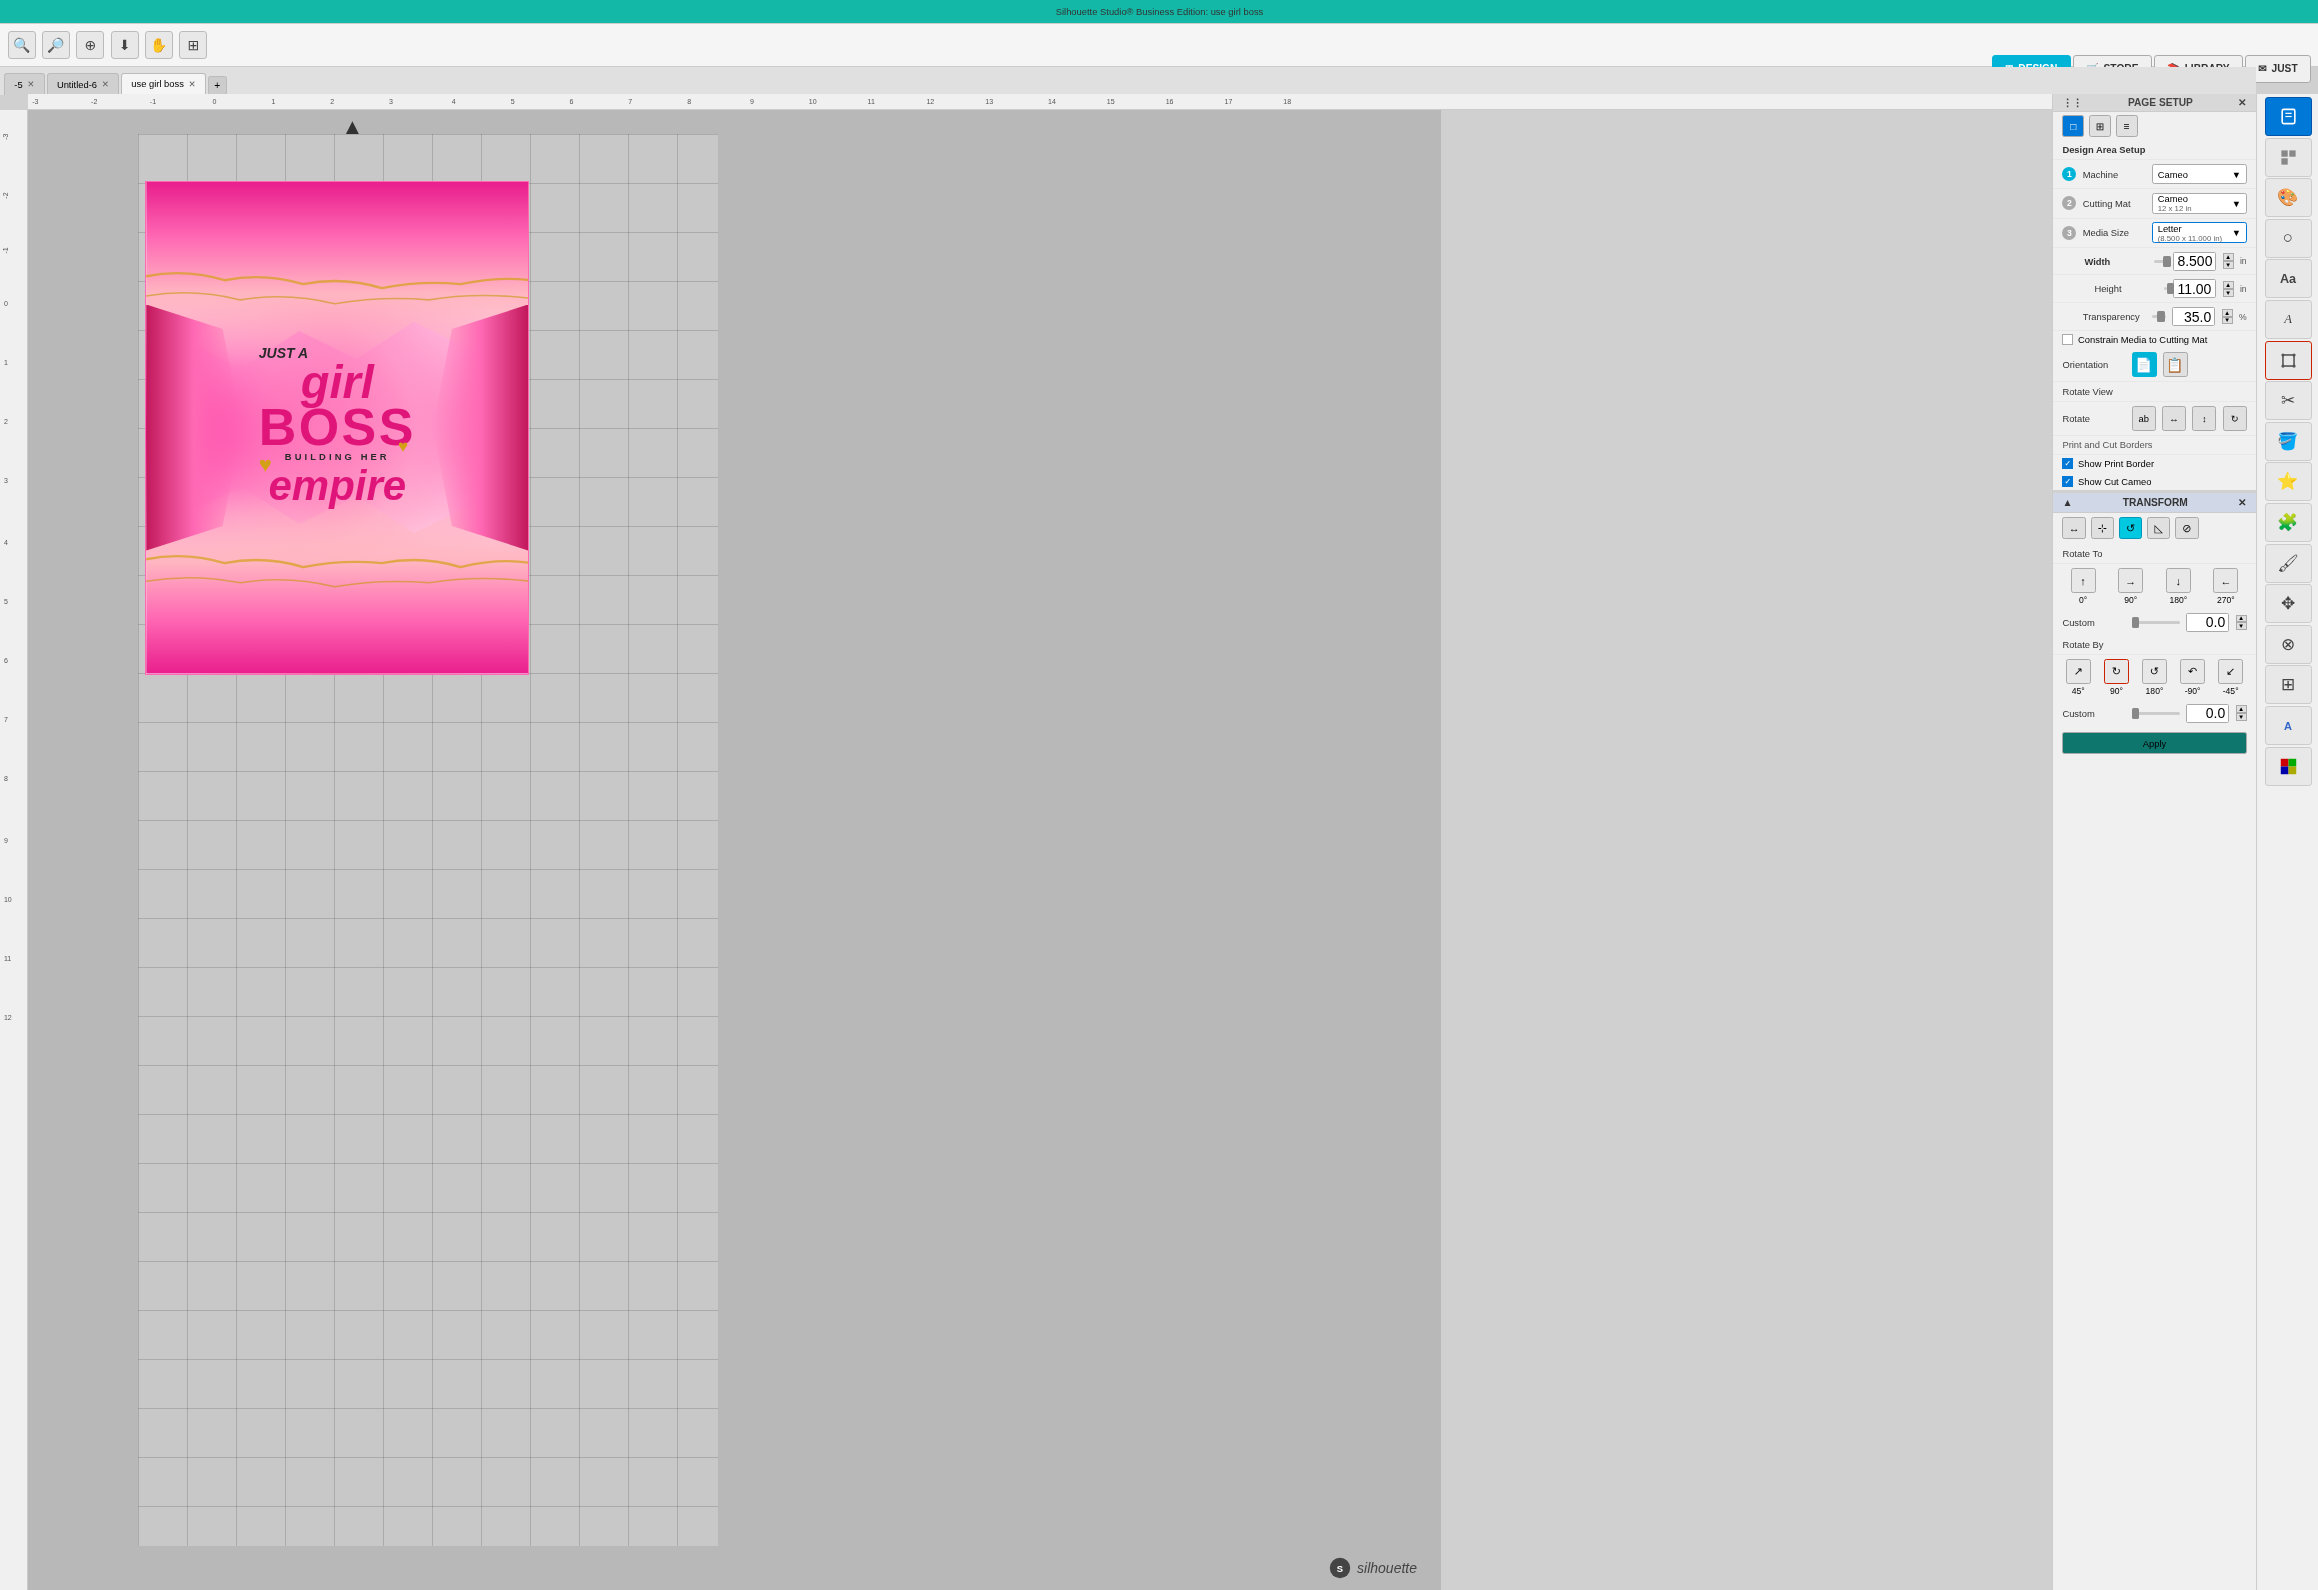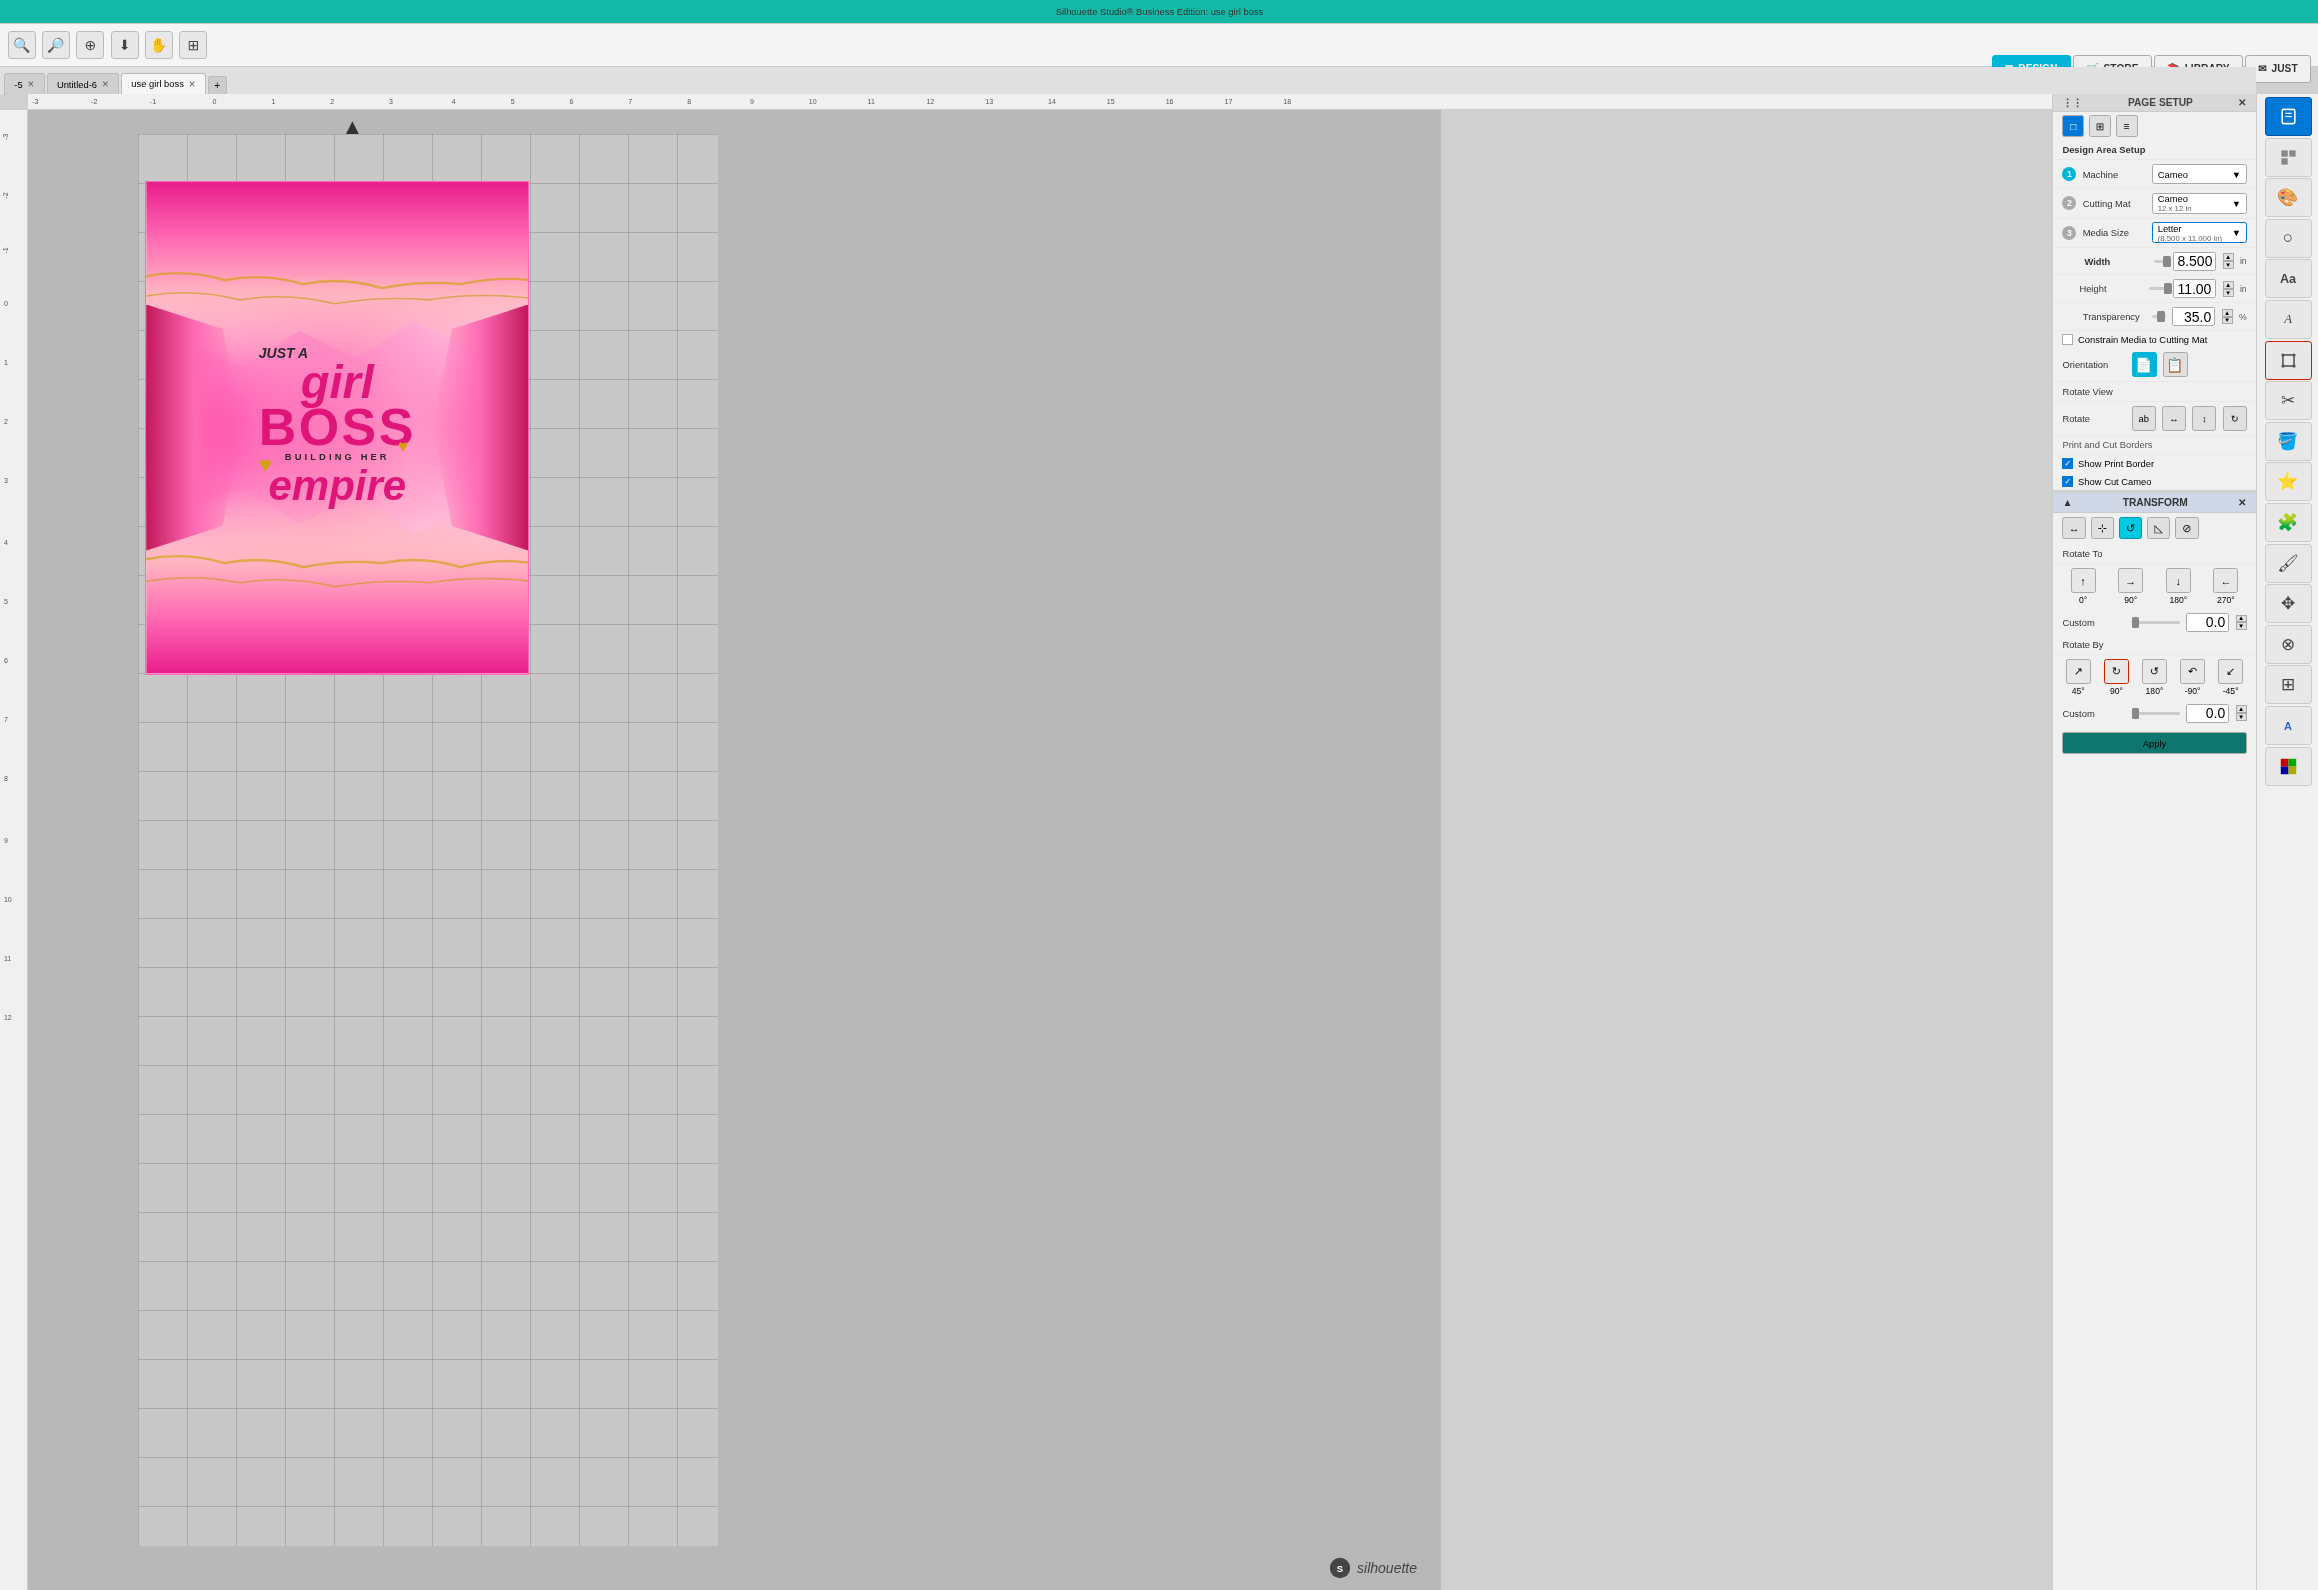--- a/index.html
+++ b/index.html
@@ -484,21 +484,21 @@
     </div>
     <input class="num-input" type="text" value="8.500" style="">
     <div class="stepper">
       <div class="stepper-up">▲</div>
       <div class="stepper-down">▼</div>
     </div>
     <span class="unit-label">in</span>
   </div>
 
   <div class="panel-row">
-    <span class="panel-label" style="margin-left:17px;">Height</span>
+    <span class="panel-label" style="margin-left:32px;">Height</span>
     <div class="slider-track">
       <div class="slider-thumb" style="left:85%;"></div>
     </div>
     <input class="num-input" type="text" value="11.000" style="">
     <div class="stepper">
       <div class="stepper-up">▲</div>
       <div class="stepper-down">▼</div>
     </div>
     <span class="unit-label">in</span>
   </div>

